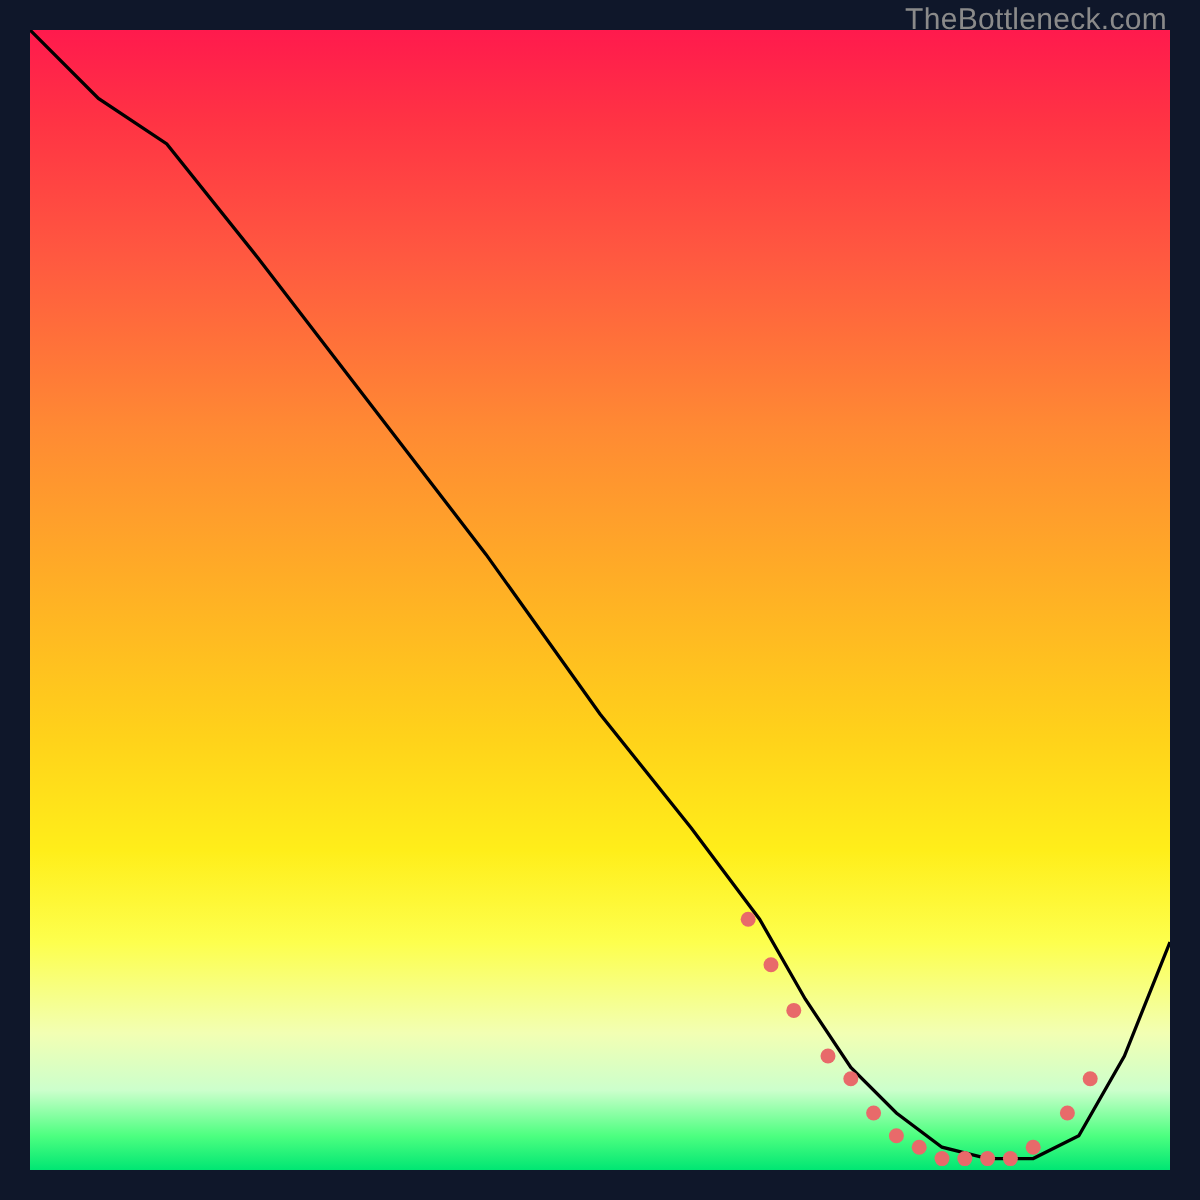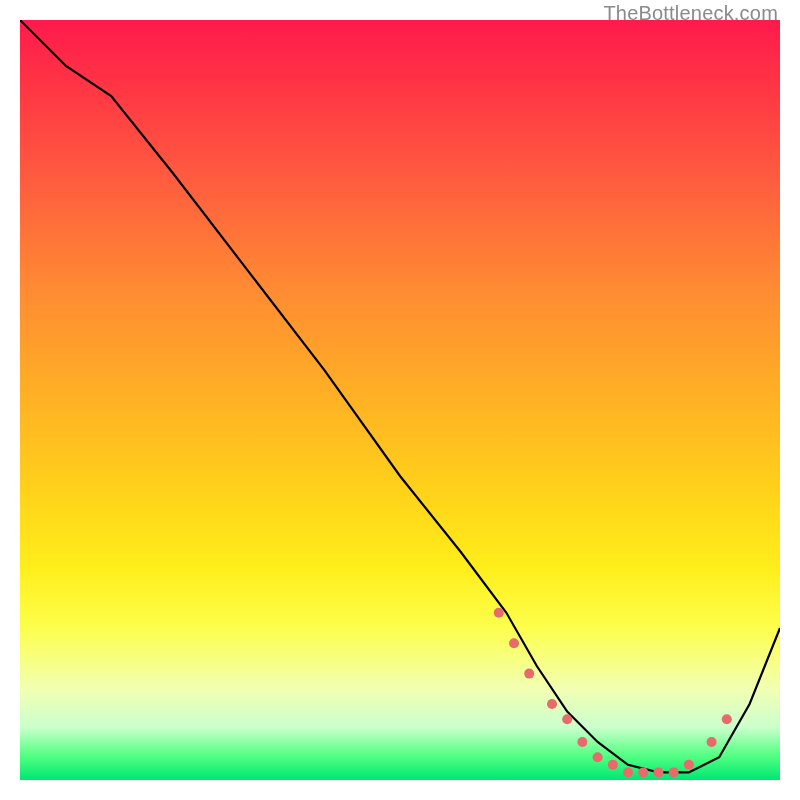--- a/index.html
+++ b/index.html
@@ -8,21 +8,21 @@
     width: 800px;
     height: 800px;
     background: #000;
     overflow: hidden;
     font-family: Arial, Helvetica, sans-serif;
   }
   .stage {
     position: relative;
     width: 800px;
     height: 800px;
-    background: #ffffff;
+    background: #0f172a;
   }
   .plot {
     position: absolute;
     left: 20px;
     top: 20px;
     width: 760px;
     height: 760px;
     background: linear-gradient(to bottom,
       #ff1a4d 0%,
       #ff3344 8%,

